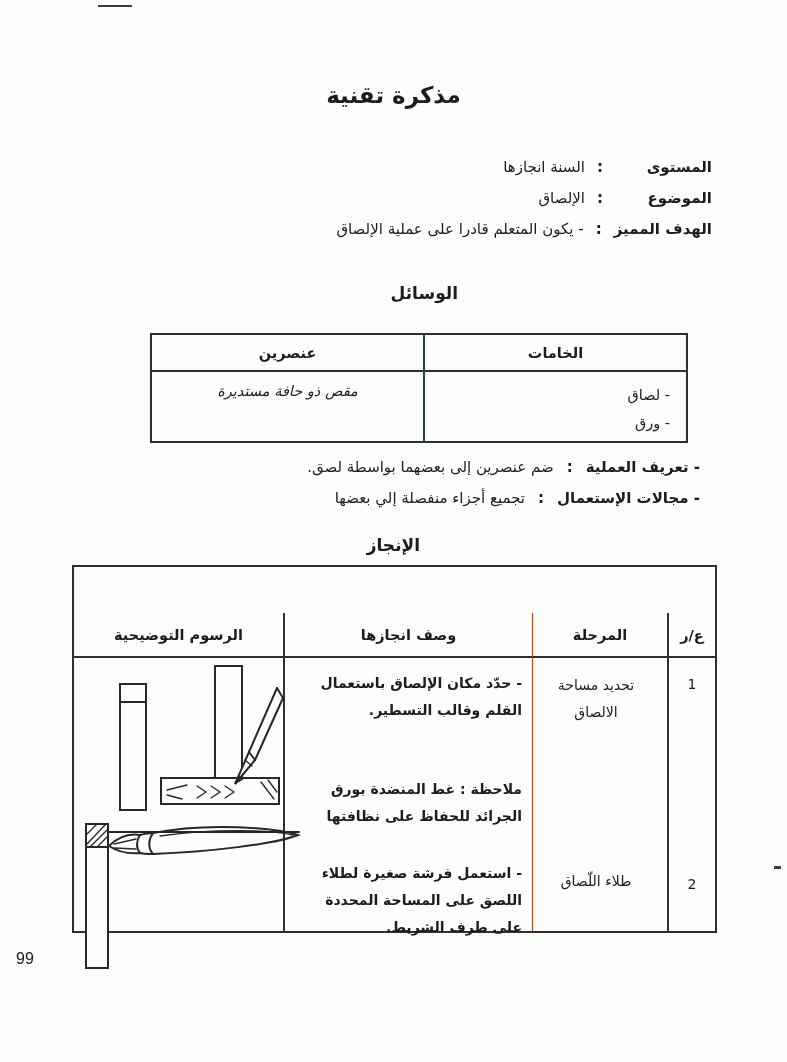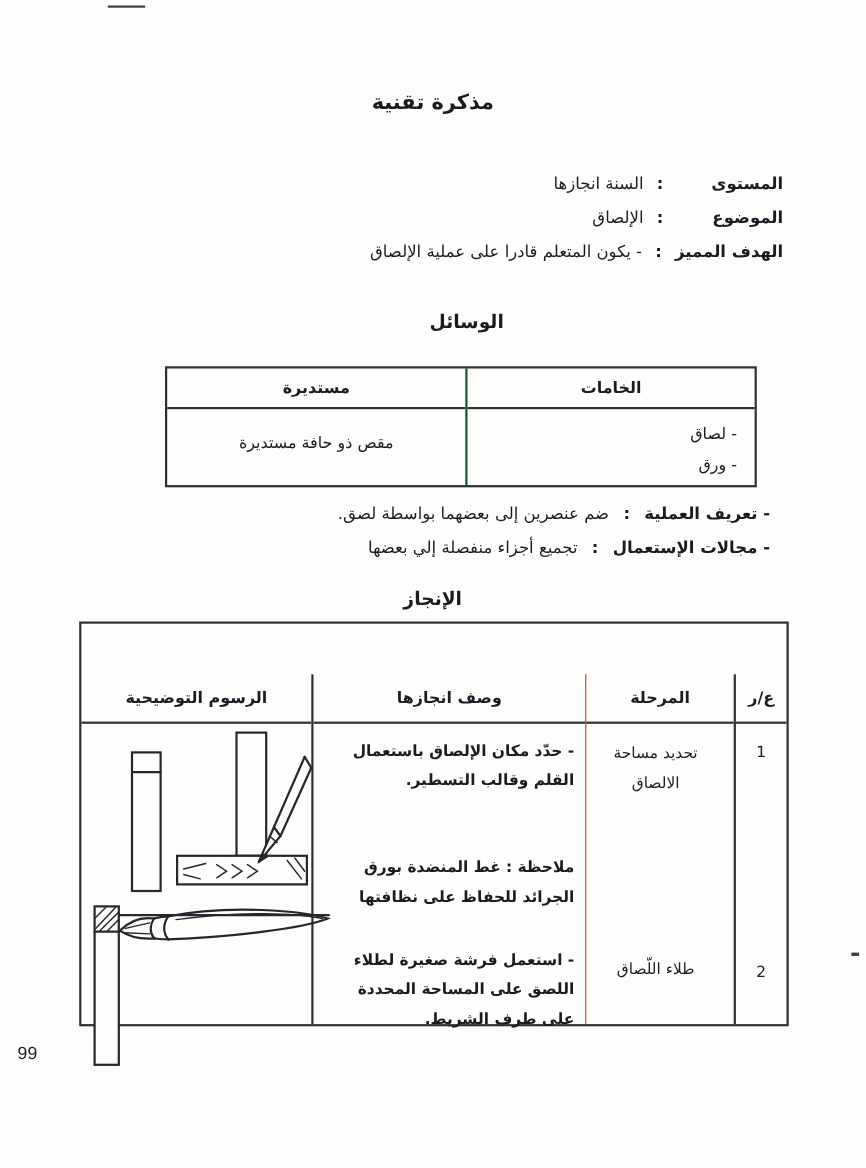--- a/index.html
+++ b/index.html
@@ -9,21 +9,21 @@
     background:#fdfdfc; overflow:hidden;
     font-family:"DejaVu Sans", sans-serif;
     color:#1b1b22; direction:rtl;
   }
   .artifact { position:absolute; background:#3c3c42; }
   .artifact-tl { top:5px; left:98px; width:34px; height:2px; }
   .artifact-r { top:866px; right:6px; width:7px; height:3px; }
 
   .doc-title {
     position:absolute; top:82px; left:0; right:0;
-    text-align:center; font-size:19px; font-weight:bold; letter-spacing:1px;
+    text-align:center; font-size:23px; font-weight:bold; letter-spacing:1px;
   }
 
   .meta { position:absolute; top:152px; right:75px; width:560px; }
   .meta-row { display:flex; gap:12px; line-height:31px; font-size:15px; }
   .meta-label { font-weight:bold; min-width:97px; }
   .meta-colon { font-weight:bold; }
 
   .sec-heading { position:absolute; font-size:17px; font-weight:bold; }
   .h-means { top:283px; right:329px; }
   .h-exec  { top:535px; right:367px; }
@@ -35,21 +35,21 @@
   }
   .t1-col { display:flex; flex-direction:column; }
   .t1-col.materials { width:263px; border-left:2px solid #14532d; }
   .t1-col.tools { flex:1; }
   .t1-head {
     height:37px; border-bottom:2px solid #2e2e34;
     display:flex; align-items:center; justify-content:center; font-weight:bold;
   }
   .t1-body { flex:1; position:relative; }
   .materials-items { padding:9px 16px 0 0; line-height:28px; }
-  .tools-item { text-align:center; padding-top:23px; }
+  .tools-item { text-align:center; padding-top:11px;font-style:italic; }
 
   
   .defs { position:absolute; top:452px; right:87px; width:620px; font-size:15px; }
   .def-row { display:flex; gap:13px; line-height:31px; }
   .def-label { font-weight:bold; }
   .def-colon { font-weight:bold; }
 
   
   .t2 {
     position:absolute; top:565px; left:72px; width:645px; height:368px;
@@ -128,21 +128,21 @@
     <div class="t1-col materials">
       <div class="t1-head">الخامات</div>
       <div class="t1-body">
         <div class="materials-items">
           <div>- لصاق</div>
           <div>- ورق</div>
         </div>
       </div>
     </div>
     <div class="t1-col tools">
-      <div class="t1-head">مستديرة</div>
+      <div class="t1-head">عنصرين</div>
       <div class="t1-body">
         <div class="tools-item">مقص ذو حافة مستديرة</div>
       </div>
     </div>
   </div>
 
   <div class="defs">
     <div class="def-row">
       <span class="def-label">- تعريف العملية</span>
       <span class="def-colon">:</span>

